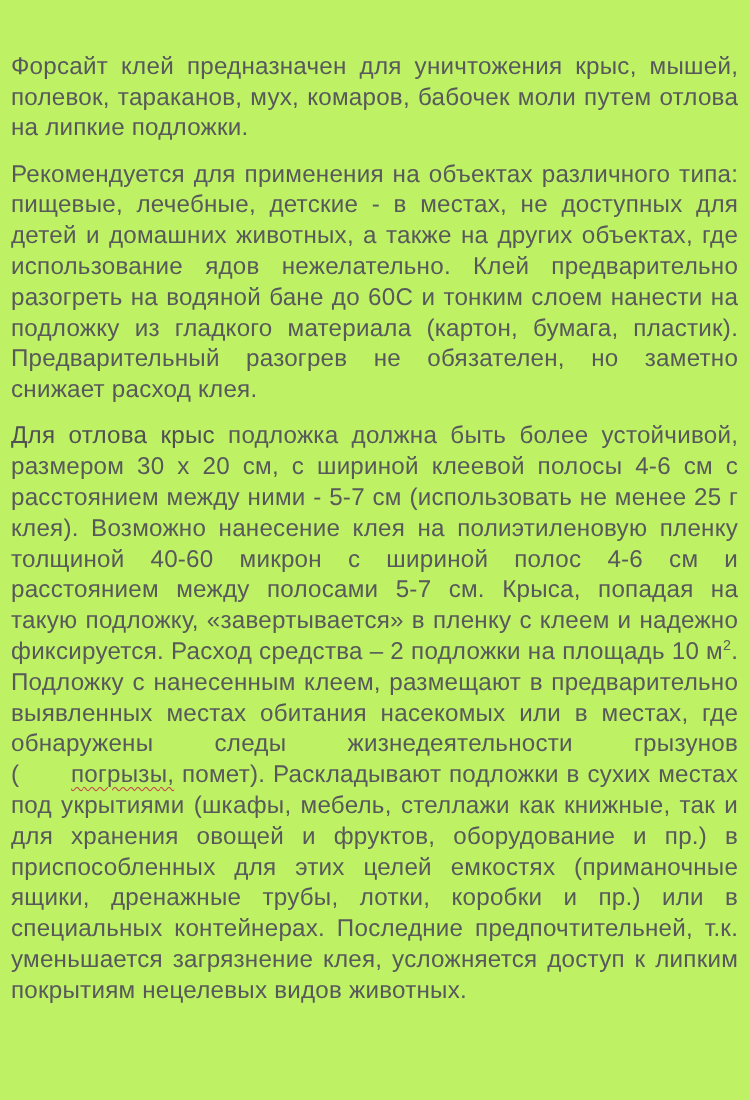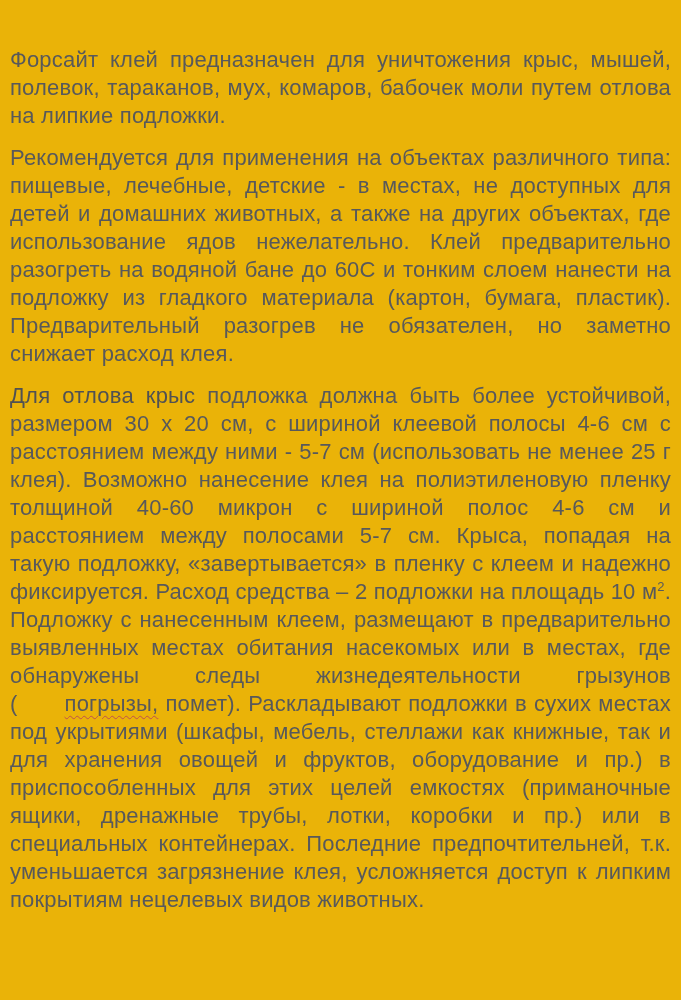--- a/index.html
+++ b/index.html
@@ -10,21 +10,21 @@
   body {
     width: 681px;
     height: 1000px;
     overflow: hidden;
   }
   .page {
     box-sizing: border-box;
     width: 681px;
     height: 1000px;
     padding: 46px 10px 0 10px;
-    background: #eab308;
+    background: #bef264;
     font-family: "Liberation Sans", "DejaVu Sans", sans-serif;
     font-size: 22px;
     line-height: 28px;
     letter-spacing: 0.2px;
     color: #58595b;
     text-align: justify;
     text-justify: inter-word;
   }
   .para {
     margin: 0 0 14px 0;

